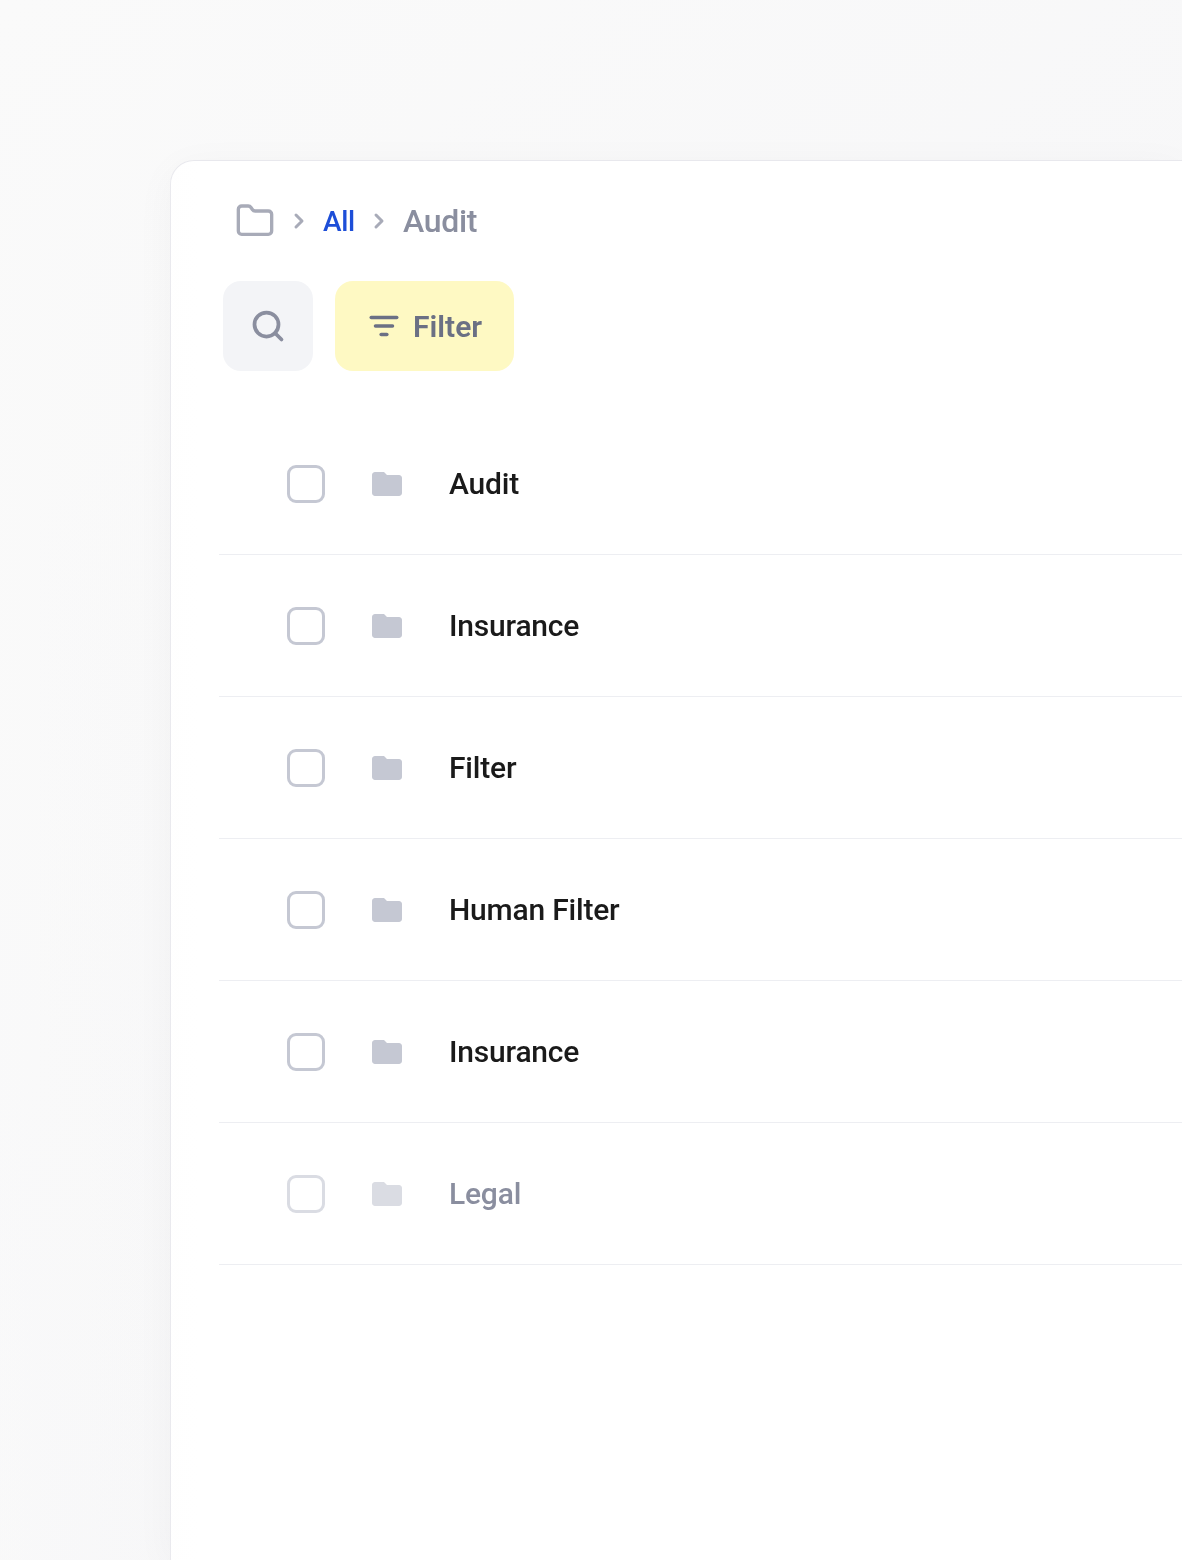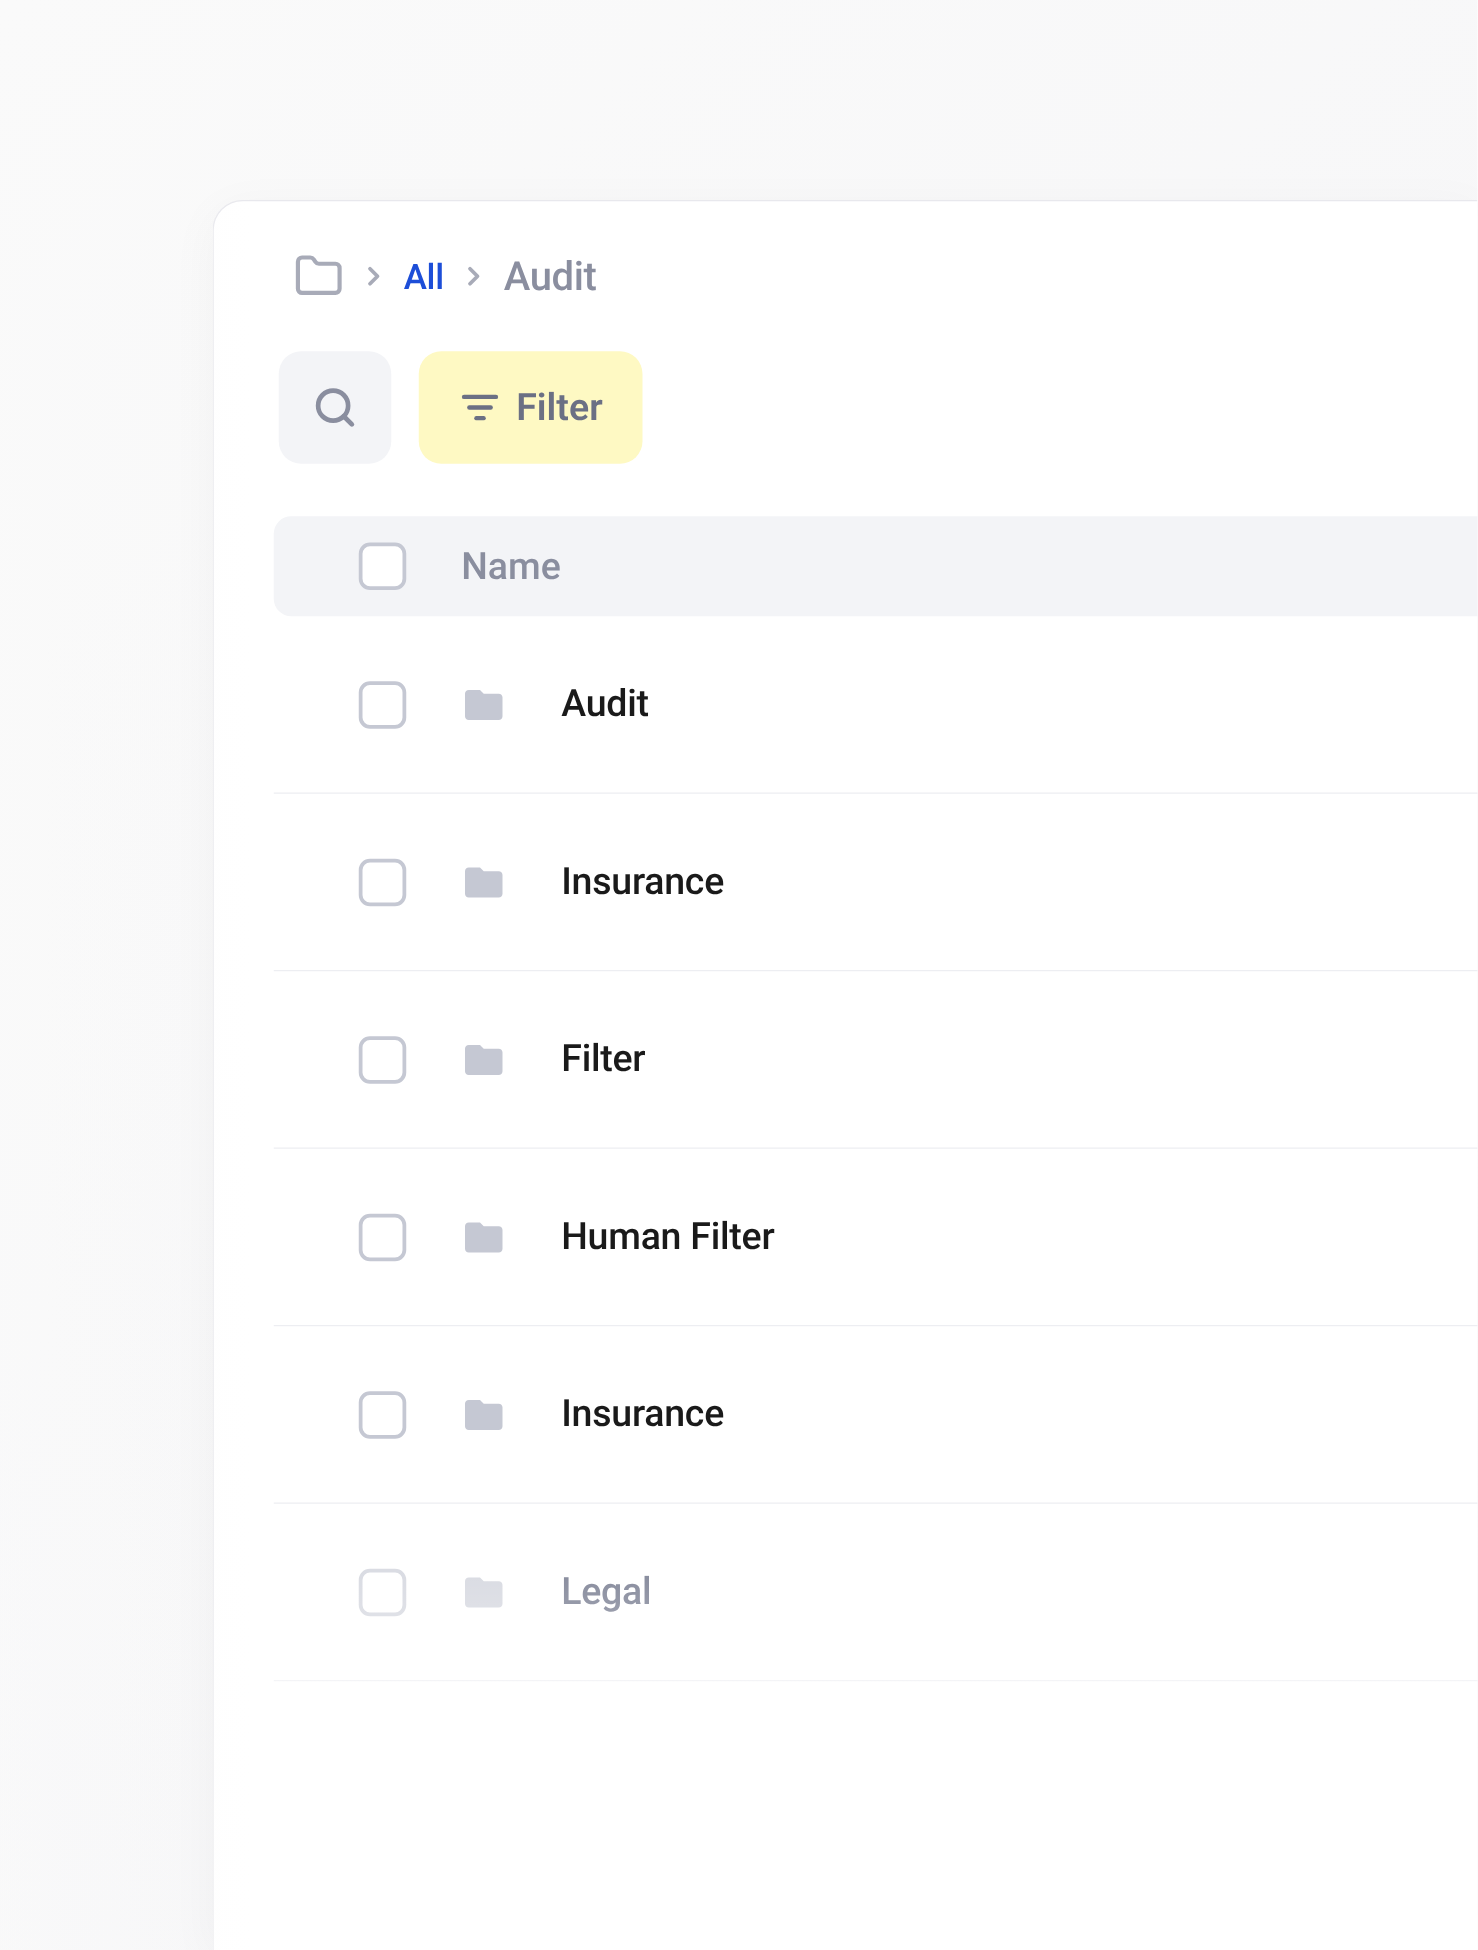--- a/index.html
+++ b/index.html
@@ -219,24 +219,20 @@
     <div class="filter-btn">
       <svg width="34" height="34" viewBox="0 0 24 24" fill="none" stroke="currentColor" stroke-width="2.5" stroke-linecap="round" stroke-linejoin="round">
         <line x1="3" y1="6" x2="21" y2="6"></line>
         <line x1="6" y1="12" x2="18" y2="12"></line>
         <line x1="10" y1="18" x2="14" y2="18"></line>
       </svg>
       <span class="filter-btn-label">Filter</span>
     </div>
   </div>
 
-  <div class="table-header">
-    <div class="checkbox"></div>
-    <span class="table-header-name">Name</span>
-  </div>
 
   <div class="folder-row">
     <div class="checkbox"></div>
     <span class="folder-icon">
       <svg width="36" height="36" viewBox="0 0 24 24" fill="currentColor">
         <path d="M10 4H4c-1.1 0-2 .9-2 2v12c0 1.1.9 2 2 2h16c1.1 0 2-.9 2-2V8c0-1.1-.9-2-2-2h-8l-2-2z"></path>
       </svg>
     </span>
     <span class="folder-name">Audit</span>
   </div>

